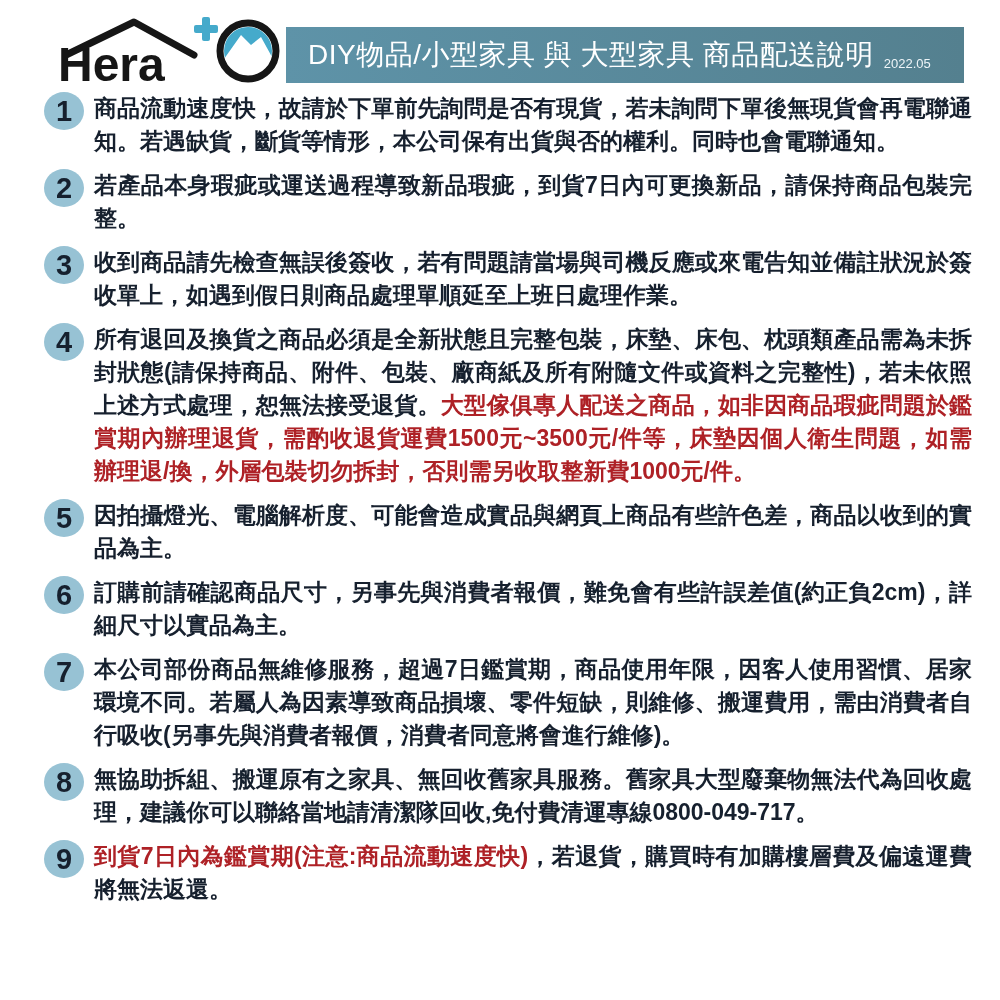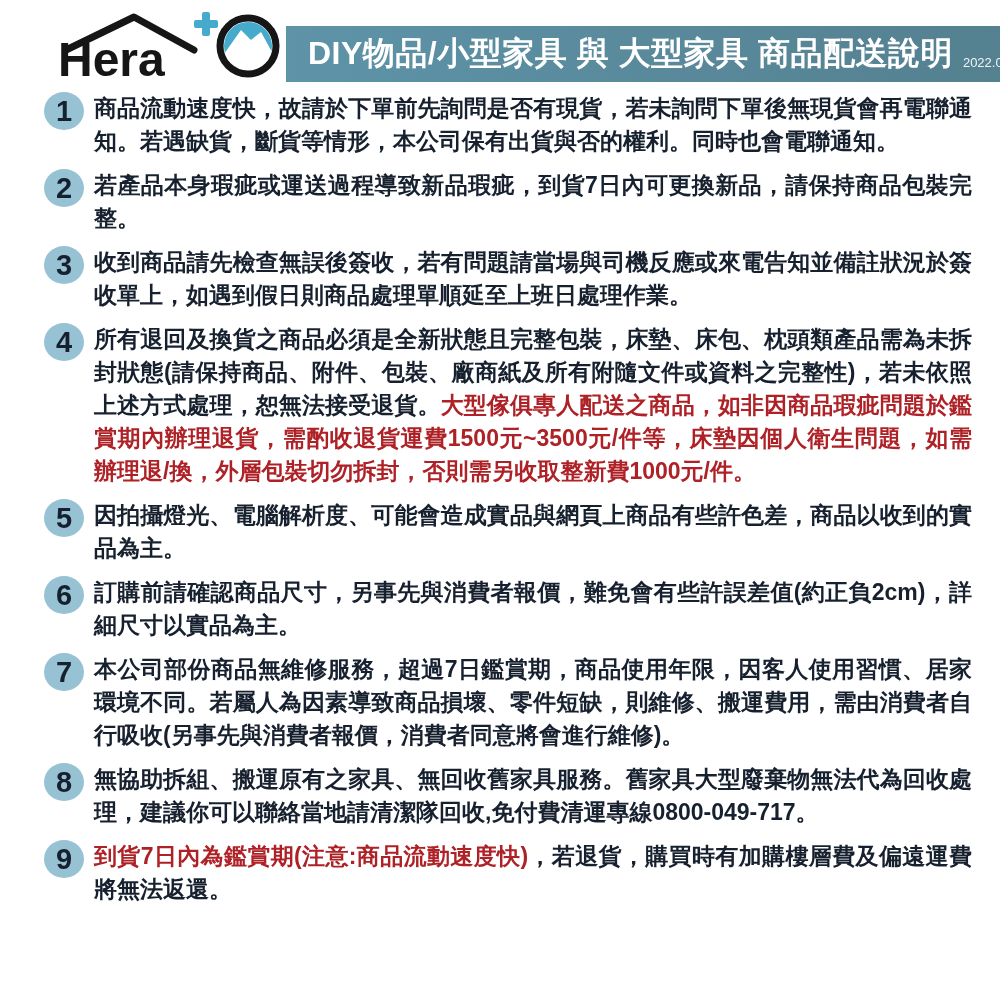--- a/index.html
+++ b/index.html
@@ -13,28 +13,28 @@
     --ink:#161616;
   }
   html,body{margin:0;padding:0;}
   body{
     width:1000px;height:1000px;background:#ffffff;overflow:hidden;
     font-family:"Liberation Sans","DejaVu Sans",sans-serif;
   }
   .page{width:1000px;height:1000px;position:relative;box-sizing:border-box;}
 
   
-  .header{display:flex;align-items:flex-end;padding:14px 36px 0 56px;height:82px;box-sizing:border-box;}
+  .header{display:flex;align-items:center;padding:14px 36px 0 56px;height:82px;box-sizing:border-box;}
   .logo{width:224px;height:78px;flex:none;}
   .banner{
     flex:1;height:56px;margin-left:6px;margin-top:14px;
     background:linear-gradient(90deg,var(--banner1),var(--banner2));
     display:flex;align-items:center;padding:0 12px 0 22px;box-sizing:border-box;
   }
-  .banner-title{color:#ffffff;font-weight:bold;font-size:32px;white-space:nowrap;letter-spacing:0.5px;}
+  .banner-title{color:#ffffff;font-weight:normal;font-size:28px;white-space:nowrap;letter-spacing:0.5px;}
   .banner-version{color:#eef5f8;font-size:13px;margin-left:10px;margin-top:16px;white-space:nowrap;}
 
   
   .items{list-style:none;margin:10px 28px 0 44px;padding:0;}
   .notice-item{position:relative;padding-left:50px;margin-bottom:11px;min-height:40px;}
   .badge{
     position:absolute;left:0;top:0;width:40px;height:38px;border-radius:50%;
     background:var(--badge);color:var(--dark);
     font-weight:bold;font-size:29px;line-height:38px;text-align:center;
   }

